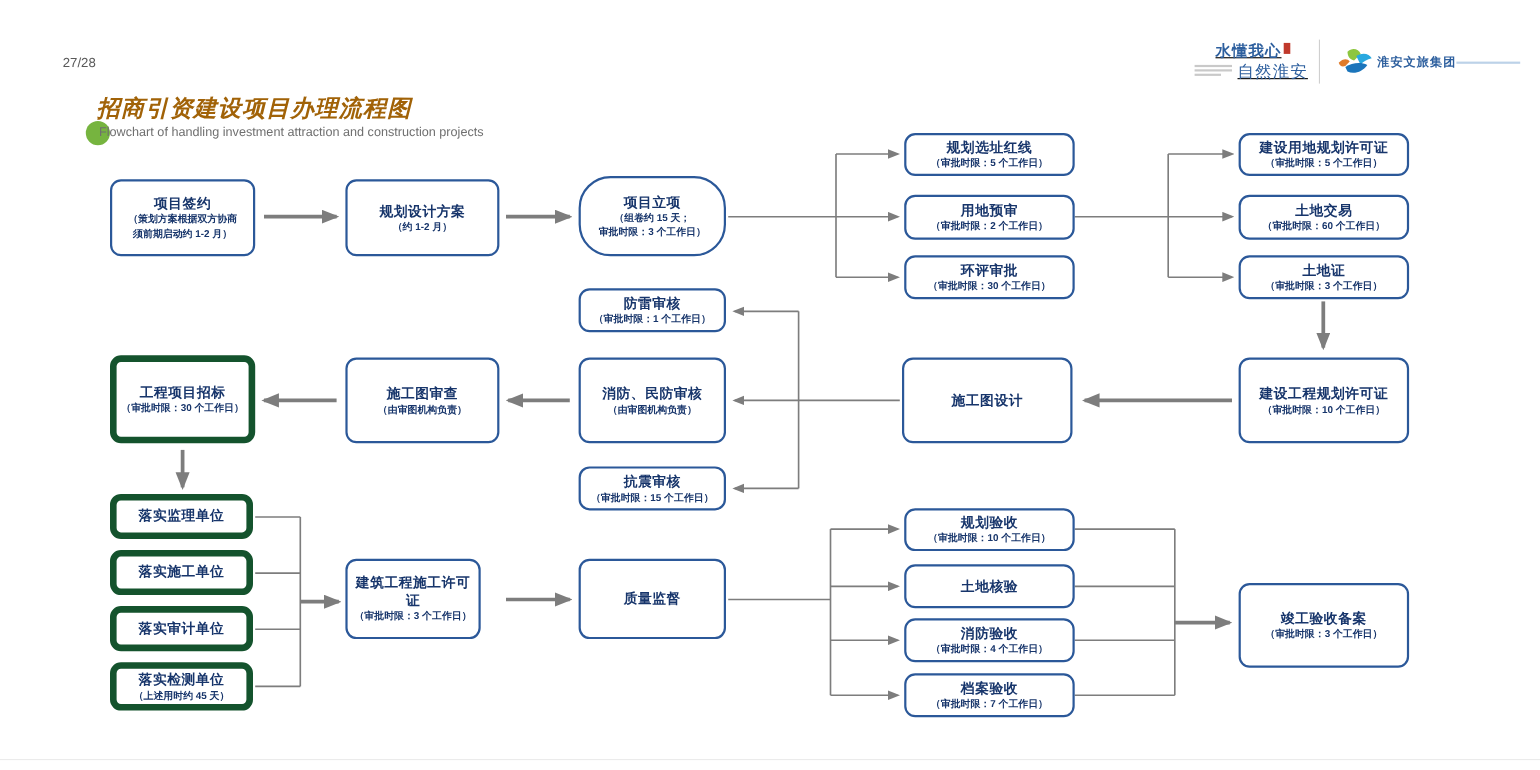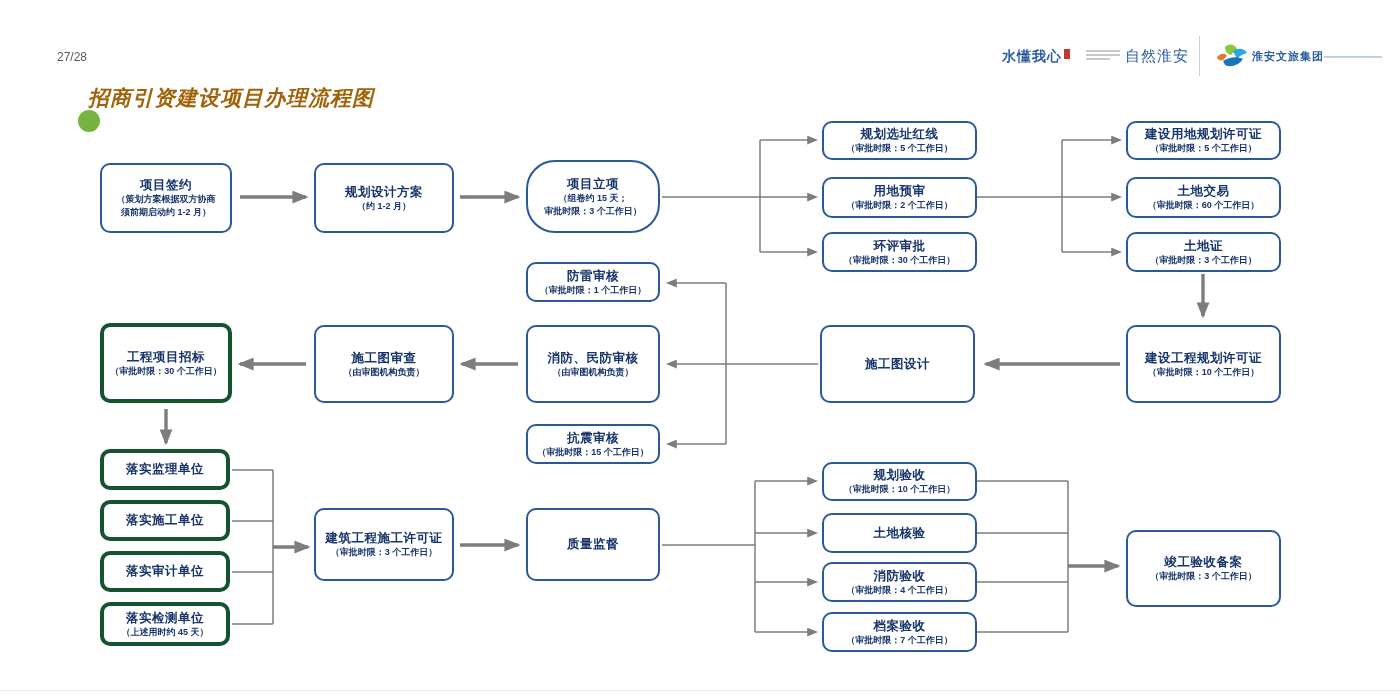--- a/index.html
+++ b/index.html
@@ -9,21 +9,21 @@
   
   .page-number{position:absolute;left:57px;top:50px;font-size:12px;color:#595959;}
   .slide-title{position:absolute;left:88px;top:84px;font-family:"DejaVu Serif","Liberation Serif",serif;
     font-size:21px;font-weight:700;color:#a16207;letter-spacing:1px;font-style:italic;}
   .green-dot{position:absolute;left:78px;top:110px;width:22px;height:22px;border-radius:50%;
     background:#76b43f;z-index:1;}
   .slide-subtitle{position:absolute;left:90px;top:115px;font-size:11.5px;color:#6f6f6f;z-index:2;}
 
   
   .logo-area{position:absolute;right:18px;top:36px;display:flex;align-items:center;gap:10px;}
-  .logo-left{display:flex;flex-direction:row;align-items:flex-end;}
+  .logo-left{display:flex;flex-direction:column;align-items:flex-end;text-decoration:underline;}
   .logo-left-l1{font-size:14px;font-weight:700;color:#2d5f9e;letter-spacing:1px;display:flex;align-items:flex-start;gap:2px;margin-right:16px;}
   .red-seal{width:6px;height:10px;background:#c0392b;display:inline-block;margin-top:1px;}
   .logo-left-row{display:flex;align-items:center;gap:5px;}
   .fine-print{display:flex;flex-direction:column;gap:2px;margin-bottom:3px;}
   .fine-print span{display:block;width:34px;height:2px;background:#c9c9c9;}
   .fine-print span:last-child{width:24px;}
   .logo-left-l2{font-size:15px;color:#2d5f9e;letter-spacing:1px;}
   .logo-divider{width:1px;height:40px;background:#cfcfcf;}
   .logo-right{display:flex;align-items:center;}
   .logo-right-name{font-size:11px;font-weight:700;color:#2d5f9e;letter-spacing:1px;margin-top:1px;}
@@ -32,35 +32,36 @@
   
   #fc{position:absolute;left:0;top:0;width:1400px;height:700px;}
   #edges{position:absolute;left:0;top:0;}
   .edge{fill:none;stroke:#7d7d7d;}
   .edge.thin{stroke-width:1.5;}
   .edge.thick{stroke-width:3.4;}
   .node{position:absolute;box-sizing:border-box;background:#ffffff;border-radius:10px;
     display:flex;flex-direction:column;align-items:center;justify-content:center;
     text-align:center;padding:2px 4px;}
   .node.blue{border:2px solid #2b5899;}
-  .node.gray{border:4px solid #14532d;}
+  .node.gray{border:6px solid #14532d;}
   .node-title{font-size:12.5px;font-weight:700;color:#17356b;line-height:1.3;letter-spacing:0.5px;}
   .node-sub{font-size:9px;font-weight:700;color:#17356b;line-height:1.3;margin-top:1px;}
 
   .bottom-rule{position:absolute;left:0;top:690px;width:1400px;height:1px;background:#ebebeb;}
 </style>
 </head>
 <body>
 
 <div id="slide">
 
   <div class="page-number">27/28</div>
 
   <div class="slide-title">招商引资建设项目办理流程图</div>
   <div class="green-dot"></div>
+  <div class="slide-subtitle">Flowchart of handling investment attraction and construction projects</div>
 
   <div class="logo-area">
     <div class="logo-left">
       <div class="logo-left-l1">
         <span>水懂我心</span>
         <span class="red-seal"></span>
       </div>
       <div class="logo-left-row">
         <div class="fine-print">
             <span></span>
@@ -207,21 +208,21 @@
         <div class="node gray" style="left: 100px; top: 500px; width: 130px; height: 41px;">
           <div class="node-title">落实施工单位</div>
         </div>
         <div class="node gray" style="left: 100px; top: 551px; width: 130px; height: 41px;">
           <div class="node-title">落实审计单位</div>
         </div>
         <div class="node gray" style="left: 100px; top: 602px; width: 130px; height: 44px;">
           <div class="node-title">落实检测单位</div>
           <div class="node-sub">（上述用时约 45 天）</div>
         </div>
-        <div class="node blue" style="left: 314px; top: 508px; width: 140px; height: 73px;">
+        <div class="node blue" style="left: 314px; top: 508px; width: 123px; height: 73px;">
           <div class="node-title">建筑工程施工许可证</div>
           <div class="node-sub">（审批时限：3 个工作日）</div>
         </div>
         <div class="node blue" style="left: 526px; top: 508px; width: 134px; height: 73px;">
           <div class="node-title">质量监督</div>
         </div>
         <div class="node blue" style="left: 822px; top: 462px; width: 155px; height: 39px;">
           <div class="node-title">规划验收</div>
           <div class="node-sub">（审批时限：10 个工作日）</div>
         </div>

